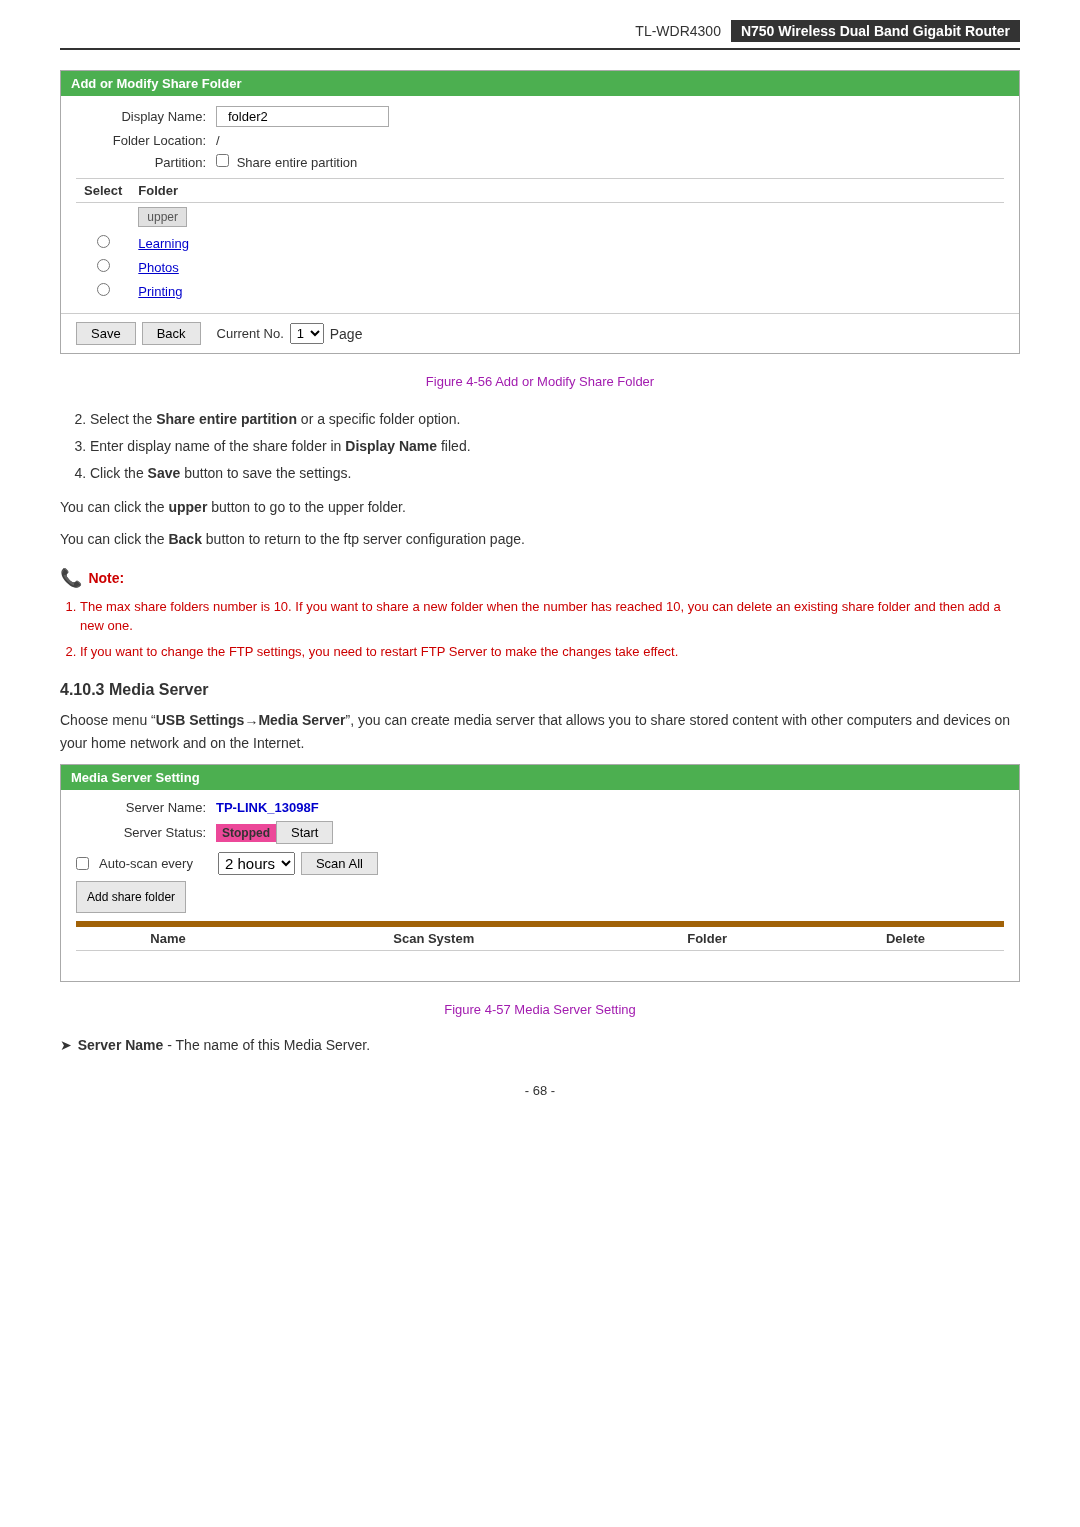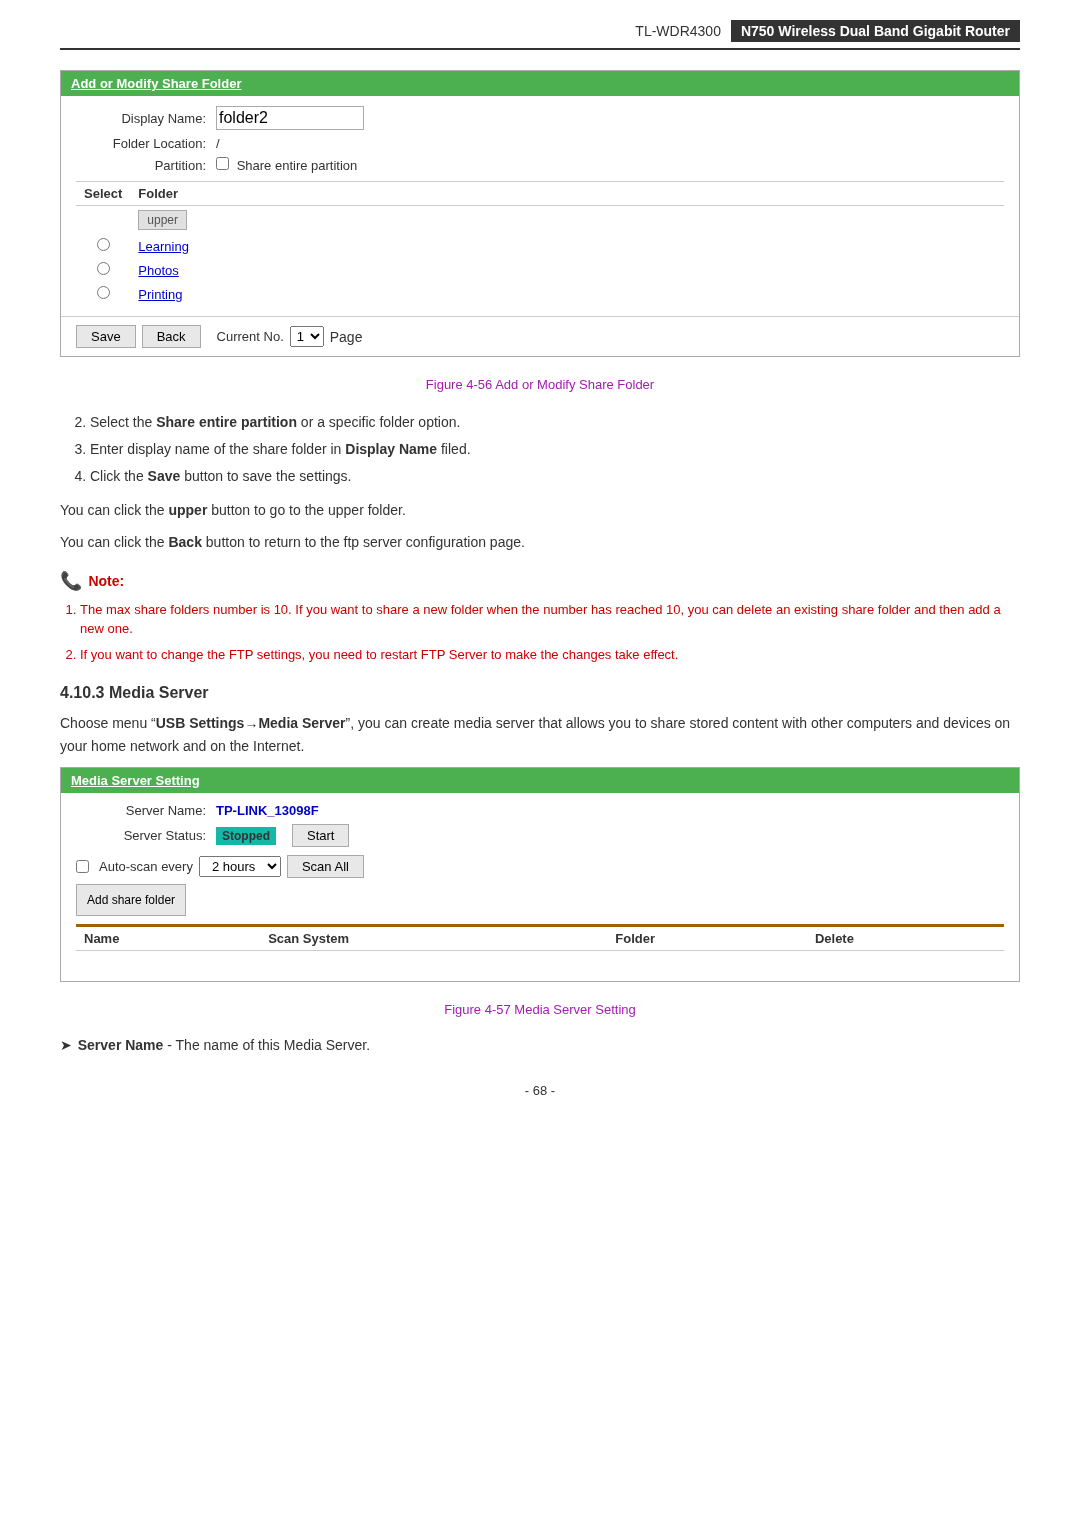--- a/index.html
+++ b/index.html
@@ -38,21 +38,20 @@
     .panel {
       border: 1px solid #aaa;
       margin-bottom: 20px;
     }
     .panel-header {
       background: #4caf50;
       color: #fff;
       font-weight: bold;
       font-size: 13px;
       padding: 5px 10px;
-      text-decoration: underline;
     }
     .panel-body {
       padding: 10px 15px;
     }
 
     
     .form-row {
       display: flex;
       align-items: center;
       margin-bottom: 6px;
@@ -64,23 +63,23 @@
       color: #333;
       min-width: 140px;
       padding-right: 10px;
     }
     .form-value {
       font-size: 13px;
       color: #333;
     }
     input[type="text"] {
       border: 1px solid #aaa;
-      padding: 2px 2px;
-      font-size: 16px;
-      width: 148px;
+      padding: 2px 11px;
+      font-size: 13px;
+      width: 173px;
     }
     input[type="checkbox"] {
       margin-right: 4px;
     }
 
     
     .folder-table {
       width: 100%;
       border-collapse: collapse;
       margin-top: 8px;
@@ -199,59 +198,60 @@
       color: #333;
     }
 
     
     .media-server-value {
       color: #0000cc;
       font-weight: bold;
       font-size: 13px;
     }
     .status-stopped {
-      background: #14b8a6;
+      background: #ec4899;
       color: #333;
       font-weight: bold;
       font-size: 12px;
       padding: 2px 6px;
-      margin-right: 16px;
+      margin-right: 0;
     }
 
     .autoscan-row {
       display: flex;
       align-items: center;
       gap: 6px;
       margin: 8px 0 6px 0;
       font-size: 13px;
     }
     .autoscan-row select {
-      font-size: 13px;
-      padding: 1px 8px;
+      font-size: 15px;
+      padding: 1px 2px;
+      margin-left: 19px;
     }
 
     .add-share-btn {
       background: #e8e8e8;
       border: 1px solid #aaa;
       padding: 8px 10px;
       font-size: 12px;
       cursor: pointer;
       margin-bottom: 8px;
     }
 
     .media-table {
       width: 100%;
       border-collapse: collapse;
       font-size: 13px;
     }
     .media-table th {
       font-weight: bold;
-      text-align: left;
+      text-align: center;
       padding: 4px 8px;
-      border-top: 3px solid #a16207;
+      border-top: 6px solid #a16207;
       border-bottom: 1px solid #ccc;
     }
     .media-table td {
       padding: 6px 8px;
     }
 
     .page-number {
       text-align: center;
       font-size: 13px;
       margin-top: 30px;

